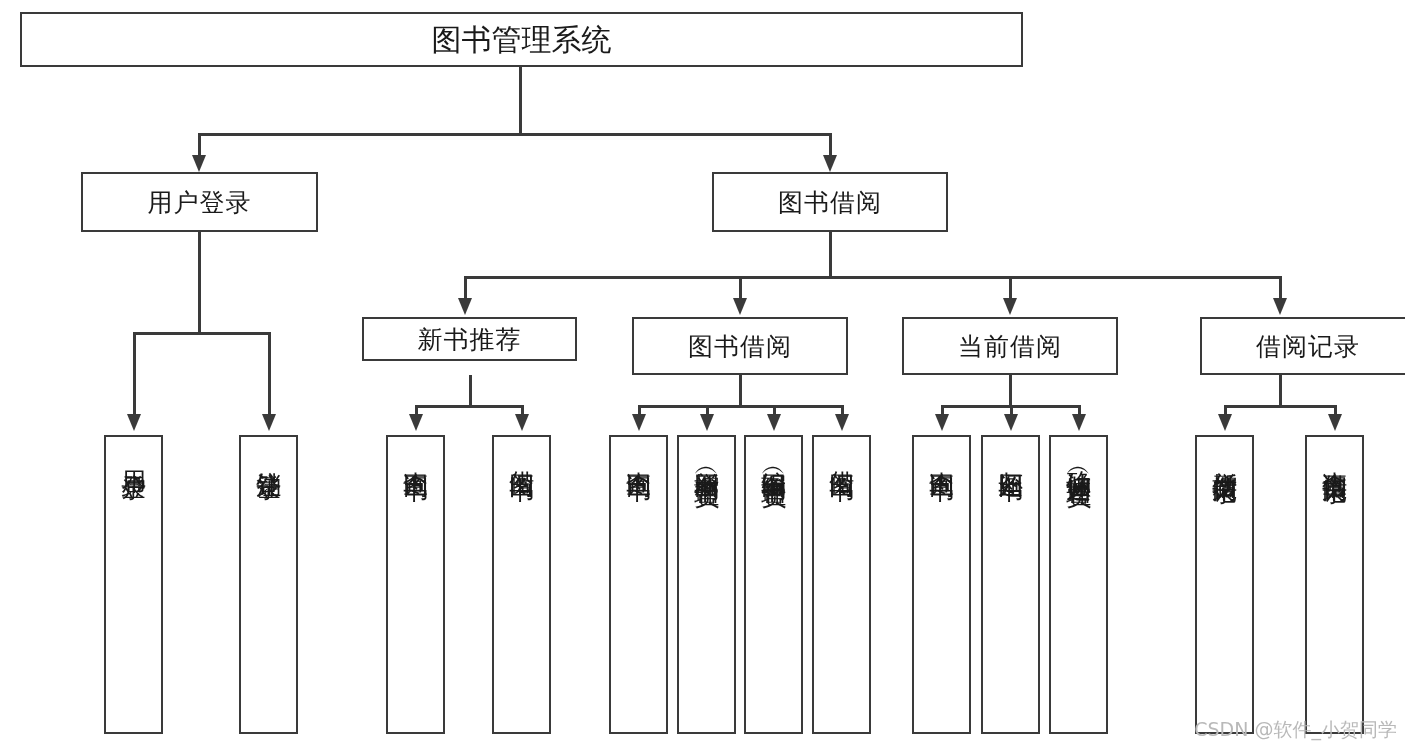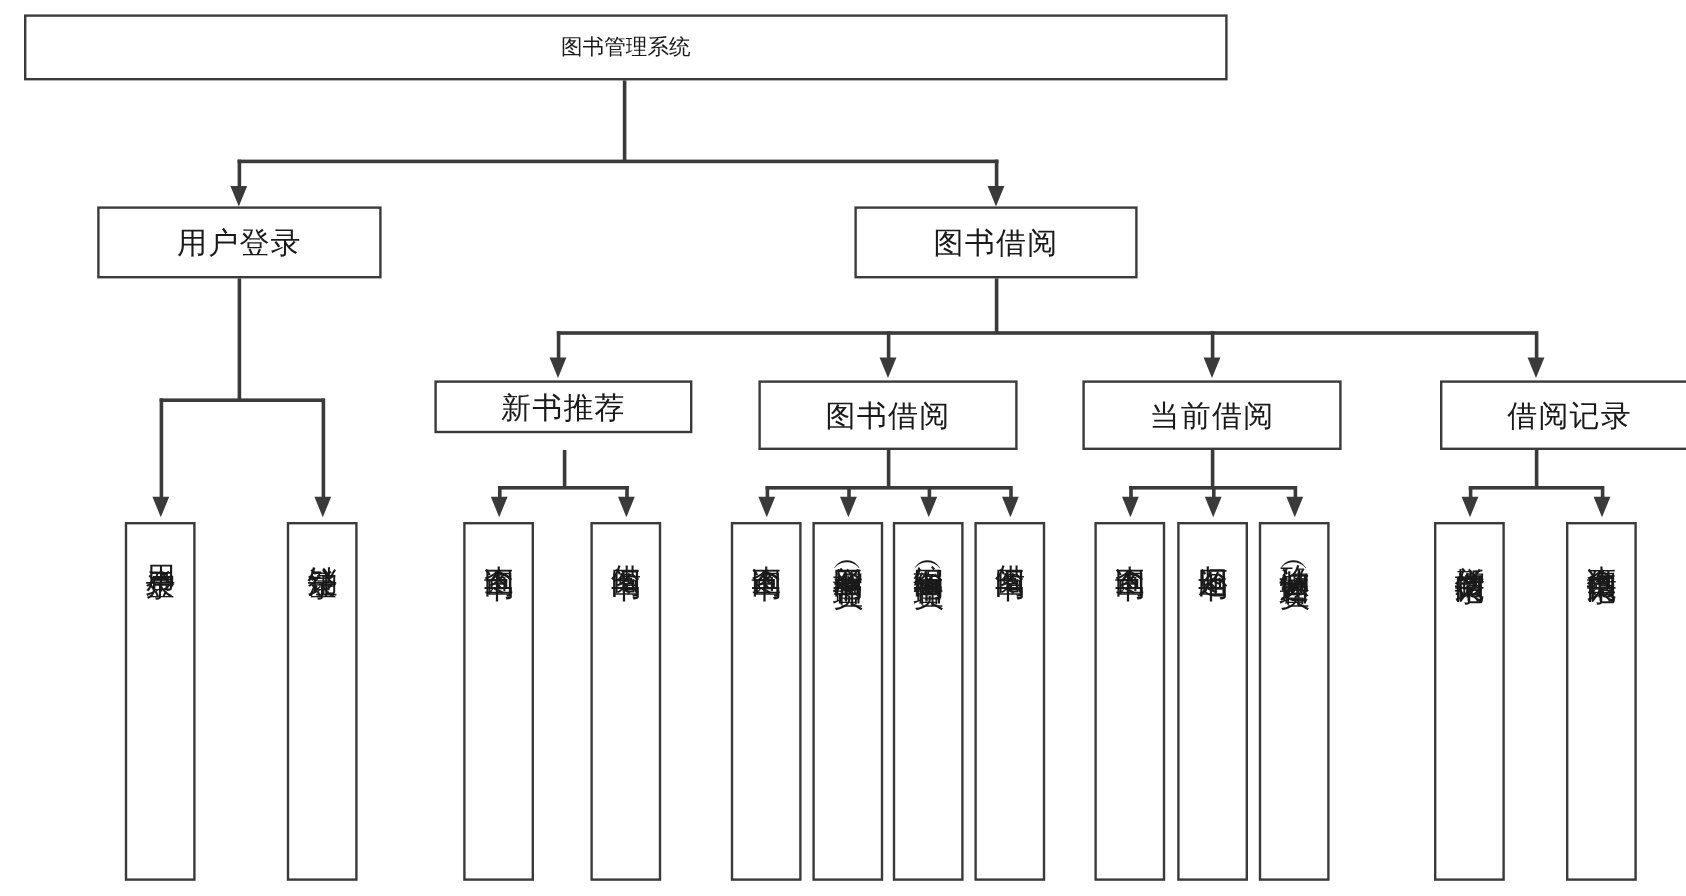--- a/index.html
+++ b/index.html
@@ -28,21 +28,21 @@
     align-items: center;
     justify-content: center;
     color: #1a1a1a;
     line-height: 1.0;
   }
   .node.horiz {
     font-size: 25px;
     letter-spacing: 1px;
   }
   .node.root {
-    font-size: 18px;
+    font-size: 30px;
   }
   
   .node.vert {
     align-items: flex-start;
     justify-content: center;
     padding-top: 14px;
   }
   .node.vert .vtext {
     writing-mode: vertical-rl;
     text-orientation: upright;
@@ -203,14 +203,15 @@
     <span class="vtext">确认归还（管理员）</span>
   </div>
 
   <div class="node vert" style="left:1195px; top:435px; width:59px; height:299px;">
     <span class="vtext">新增借阅记录</span>
   </div>
   <div class="node vert" style="left:1305px; top:435px; width:59px; height:299px;">
     <span class="vtext">查询借阅记录</span>
   </div>
 
+  <div id="watermark">CSDN @软件_小贺同学</div>
 
 </div>
 
 </body></html>

